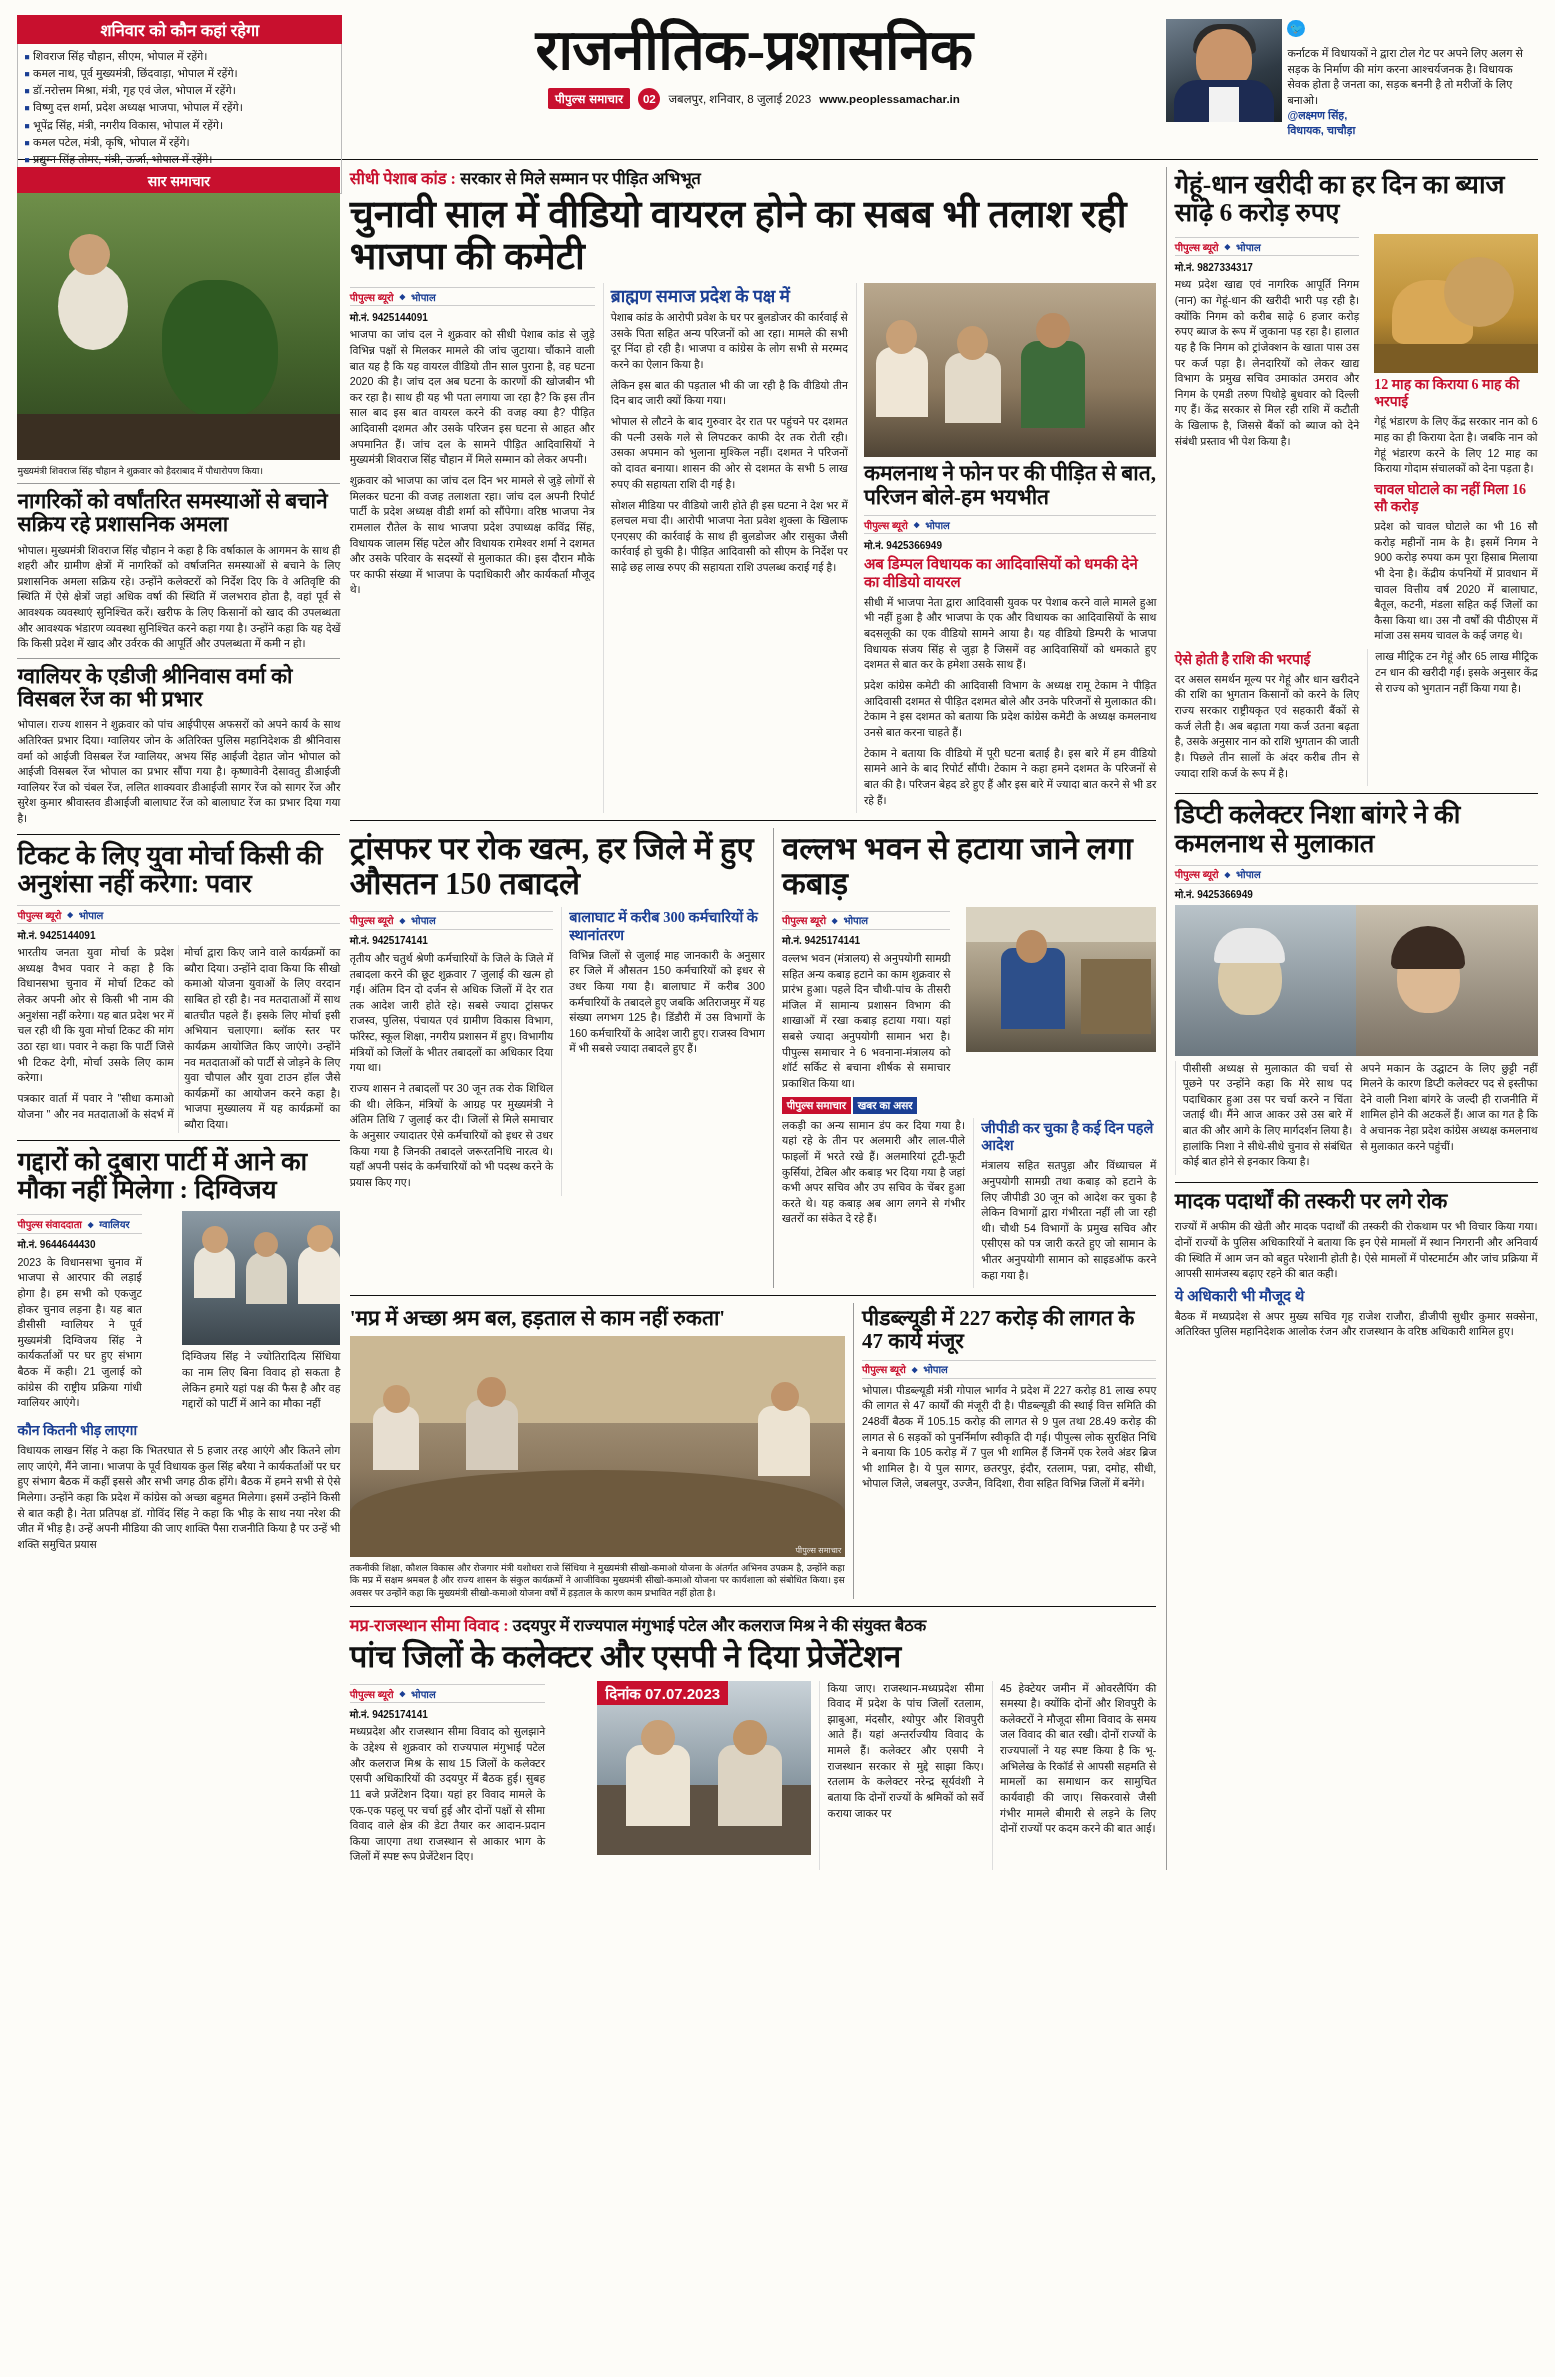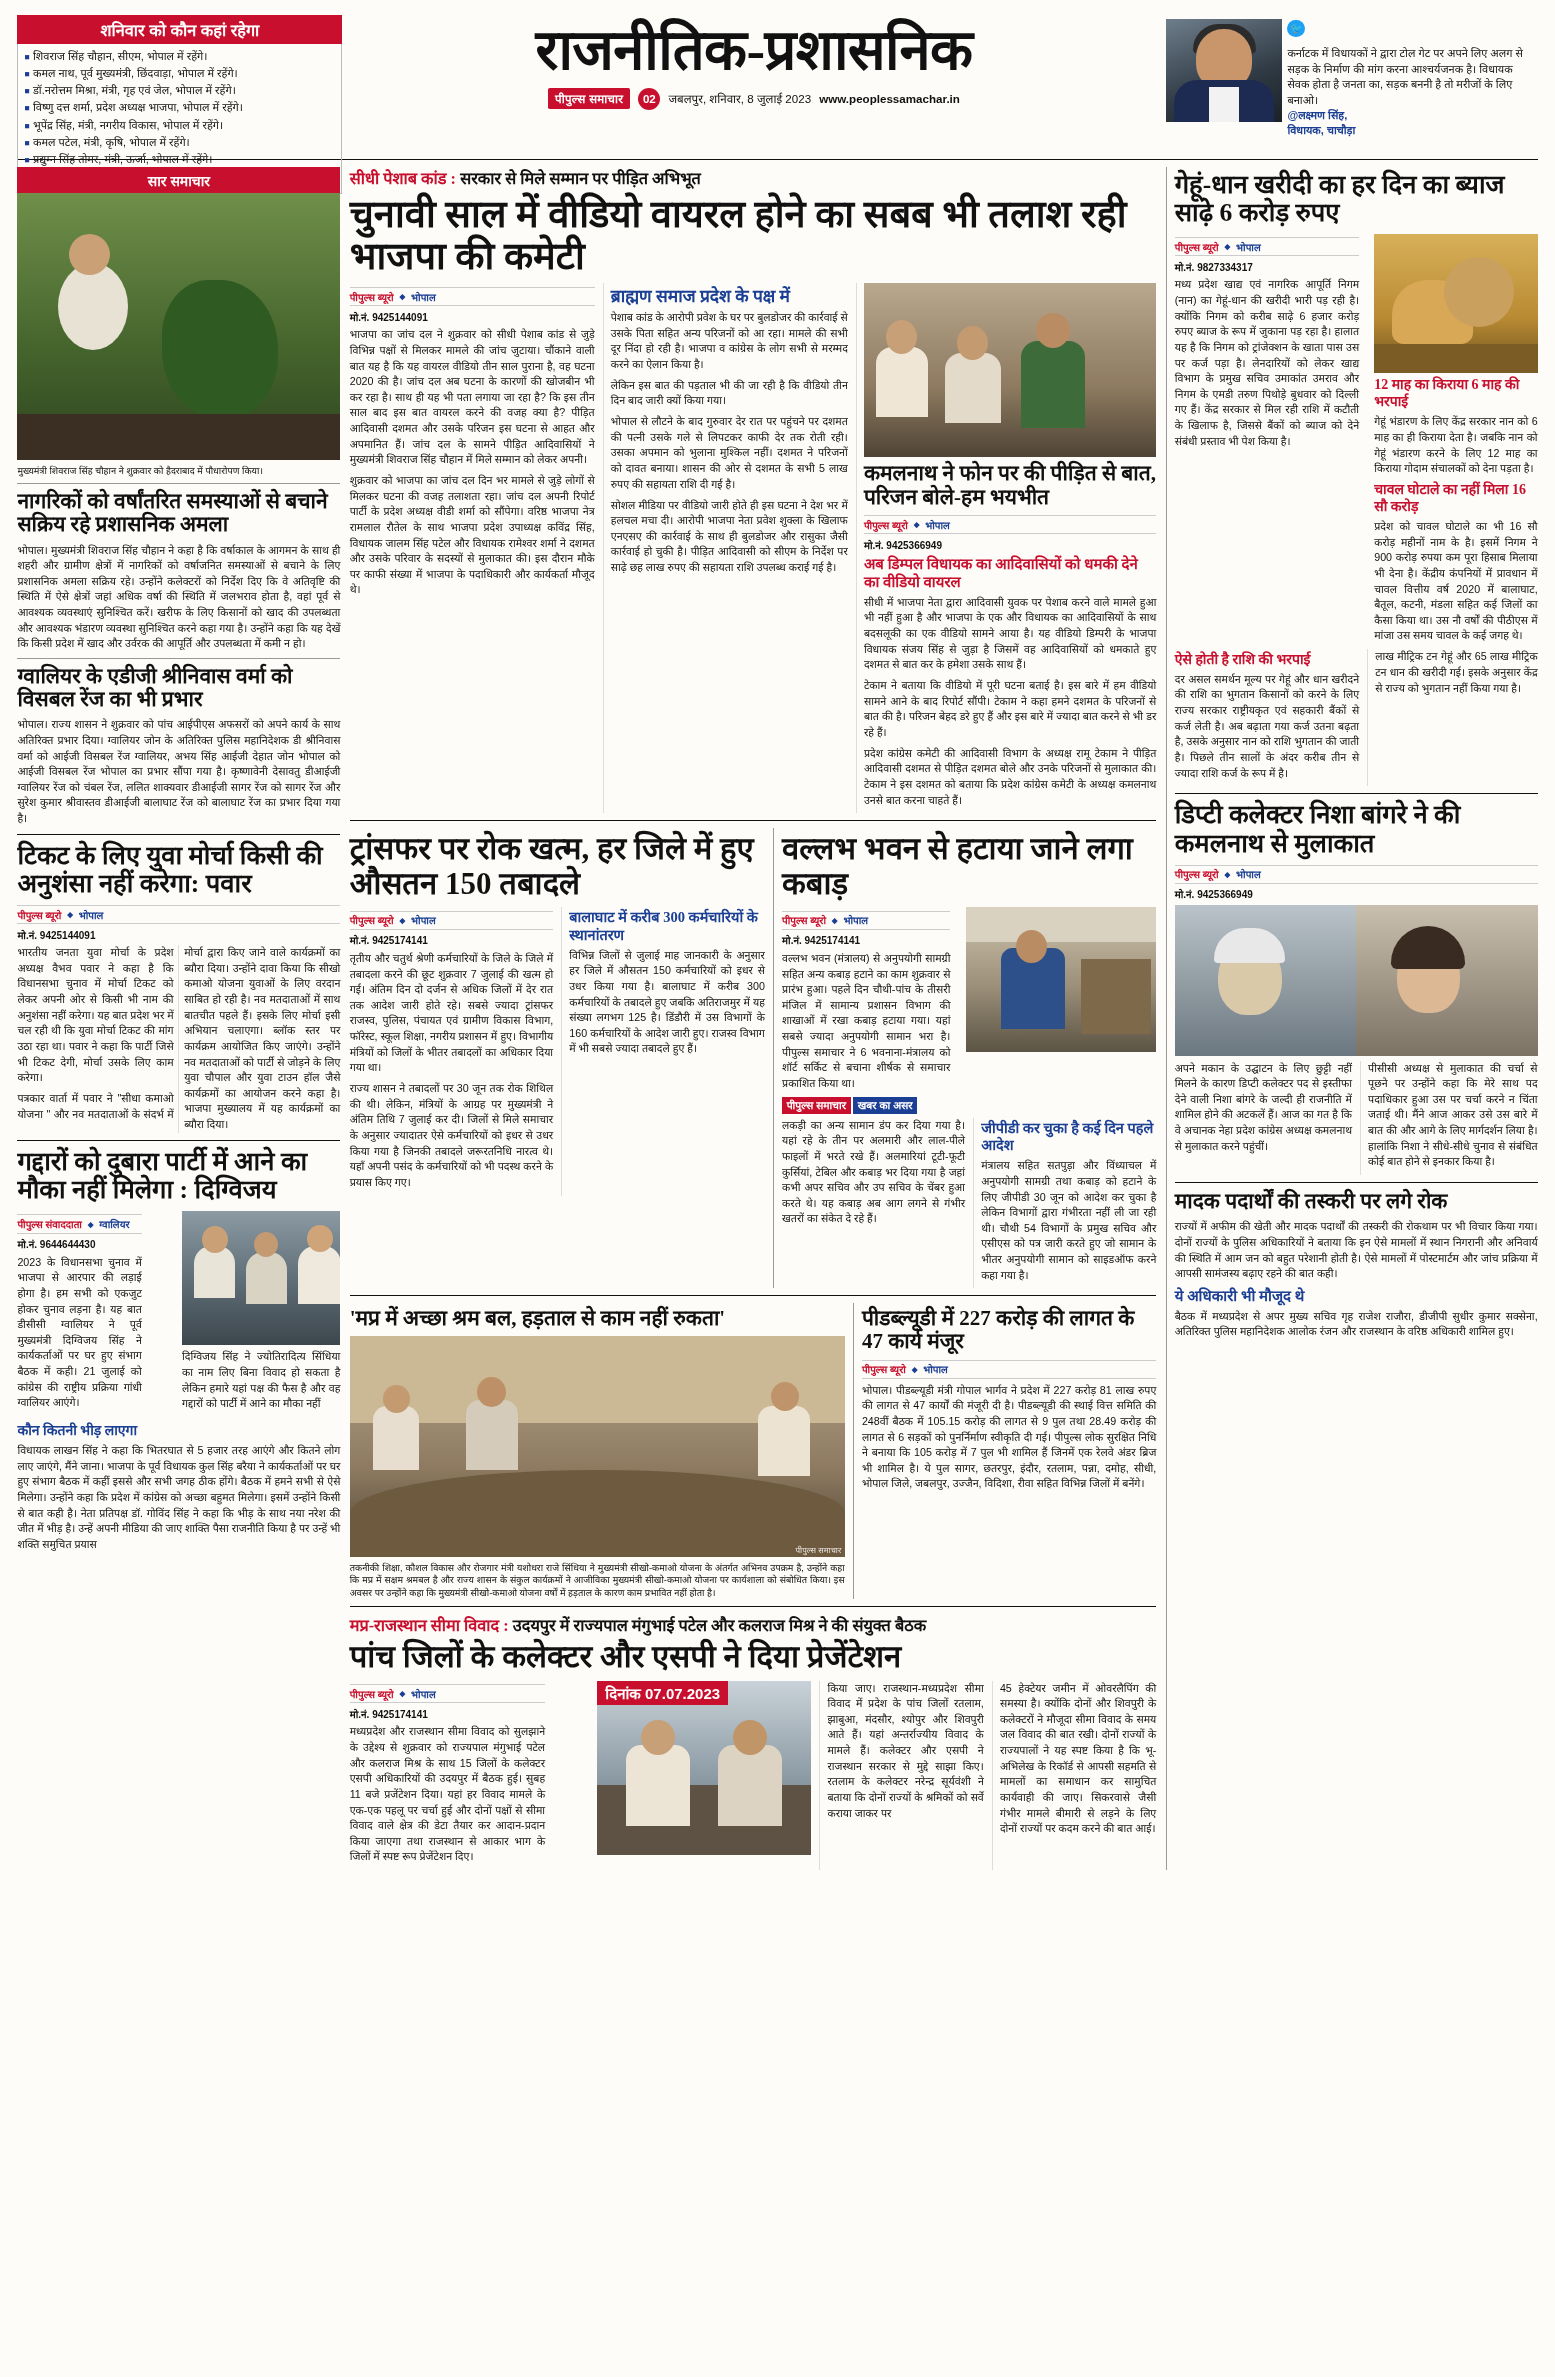--- a/index.html
+++ b/index.html
@@ -393,22 +393,22 @@
           </div>
           <h2 class="headline hl-sm">कमलनाथ ने फोन पर की पीड़ित से बात, परिजन बोले-हम भयभीत</h2>
           <div class="byline">
             <span class="bureau">पीपुल्स ब्यूरो</span>
             <span class="dot">◆</span>
             <span class="city">भोपाल</span>
           </div>
           <div class="mobile">मो.नं. 9425366949</div>
           <div class="subhead-red" style="font-size:15px;">अब डिम्पल विधायक का आदिवासियों को धमकी देने का वीडियो वायरल</div>
           <p class="body">सीधी में भाजपा नेता द्वारा आदिवासी युवक पर पेशाब करने वाले मामले हुआ भी नहीं हुआ है और भाजपा के एक और विधायक का आदिवासियों के साथ बदसलूकी का एक वीडियो सामने आया है। यह वीडियो डिम्परी के भाजपा विधायक संजय सिंह से जुड़ा है जिसमें वह आदिवासियों को धमकाते हुए दशमत से बात कर के हमेशा उसके साथ हैं।</p>
+          <p class="body">प्रदेश कांग्रेस कमेटी की आदिवासी विभाग के अध्यक्ष रामू टेकाम ने पीड़ित आदिवासी दशमत से पीड़ित दशमत बोले और उनके परिजनों से मुलाकात की। टेकाम ने इस दशमत को बताया कि प्रदेश कांग्रेस कमेटी के अध्यक्ष कमलनाथ उनसे बात करना चाहते हैं।</p>
           <p class="body">टेकाम ने बताया कि वीडियो में पूरी घटना बताई है। इस बारे में हम वीडियो सामने आने के बाद रिपोर्ट सौंपी। टेकाम ने कहा हमने दशमत के परिजनों से बात की है। परिजन बेहद डरे हुए हैं और इस बारे में ज्यादा बात करने से भी डर रहे हैं।</p>
-          <p class="body">प्रदेश कांग्रेस कमेटी की आदिवासी विभाग के अध्यक्ष रामू टेकाम ने पीड़ित आदिवासी दशमत से पीड़ित दशमत बोले और उनके परिजनों से मुलाकात की। टेकाम ने इस दशमत को बताया कि प्रदेश कांग्रेस कमेटी के अध्यक्ष कमलनाथ उनसे बात करना चाहते हैं।</p>
         </div>
       </div>
 
       <div class="thick-rule"></div>
 
       <div class="flexrow">
         <div style="width:52%;">
           <h2 class="headline hl-big">ट्रांसफर पर रोक खत्म, हर जिले में हुए औसतन 150 तबादले</h2>
           <div class="flexrow">
             <div style="width:50%;">
@@ -577,25 +577,25 @@
         <div style="flex:1; position:relative; background:linear-gradient(180deg,#b9c3c9,#6c7880);">
           <div class="blob" style="left:43px;top:35px;width:64px;height:75px;background:#d9c9a8;border-radius:50% 50% 44% 44%;"></div>
           <div class="blob" style="left:39px;top:23px;width:71px;height:35px;background:#e8e8e8;border-radius:35px 35px 4.6px 4.6px;"></div>
         </div>
         <div style="flex:1; position:relative; background:linear-gradient(180deg,#c8bfae,#7d7365);">
           <div class="blob" style="left:41px;top:34px;width:63px;height:74px;background:#dcb994;border-radius:50% 50% 44% 44%;"></div>
           <div class="blob" style="left:35px;top:21px;width:74px;height:43px;background:#3a2b22;border-radius:37px 37px 5.8px 5.8px;"></div>
         </div>
       </div>
       <div class="flexrow">
+        <div style="width:50%; padding-left:7px; border-left:0.6px solid #ddd;">
+            <p class="body">पीसीसी अध्यक्ष से मुलाकात की चर्चा से पूछने पर उन्होंने कहा कि मेरे साथ पद पदाधिकार हुआ उस पर चर्चा करने न चिंता जताई थी। मैंने आज आकर उसे उस बारे में बात की और आगे के लिए मार्गदर्शन लिया है। हालांकि निशा ने सीधे-सीधे चुनाव से संबंधित कोई बात होने से इनकार किया है।</p>
+          </div>
         <div style="width:50%;">
             <p class="body">अपने मकान के उद्घाटन के लिए छुट्टी नहीं मिलने के कारण डिप्टी कलेक्टर पद से इस्तीफा देने वाली निशा बांगरे के जल्दी ही राजनीति में शामिल होने की अटकलें हैं। आज का गत है कि वे अचानक नेहा प्रदेश कांग्रेस अध्यक्ष कमलनाथ से मुलाकात करने पहुंचीं।</p>
-          </div>
-        <div style="width:50%; padding-left:7px; border-left:0.6px solid #ddd;">
-            <p class="body">पीसीसी अध्यक्ष से मुलाकात की चर्चा से पूछने पर उन्होंने कहा कि मेरे साथ पद पदाधिकार हुआ उस पर चर्चा करने न चिंता जताई थी। मैंने आज आकर उसे उस बारे में बात की और आगे के लिए मार्गदर्शन लिया है। हालांकि निशा ने सीधे-सीधे चुनाव से संबंधित कोई बात होने से इनकार किया है।</p>
           </div>
       </div>
 
       <div class="thick-rule"></div>
 
       <h2 class="headline hl-sm">मादक पदार्थों की तस्करी पर लगे रोक</h2>
       <p class="body">राज्यों में अफीम की खेती और मादक पदार्थों की तस्करी की रोकथाम पर भी विचार किया गया। दोनों राज्यों के पुलिस अधिकारियों ने बताया कि इन ऐसे मामलों में स्थान निगरानी और अनिवार्य की स्थिति में आम जन को बहुत परेशानी होती है। ऐसे मामलों में पोस्टमार्टम और जांच प्रक्रिया में आपसी सामंजस्य बढ़ाए रहने की बात कही।</p>
       <div class="subhead-blue" style="font-size:15px;">ये अधिकारी भी मौजूद थे</div>
       <p class="body">बैठक में मध्यप्रदेश से अपर मुख्य सचिव गृह राजेश राजौरा, डीजीपी सुधीर कुमार सक्सेना, अतिरिक्त पुलिस महानिदेशक आलोक रंजन और राजस्थान के वरिष्ठ अधिकारी शामिल हुए।</p>
     </div>

